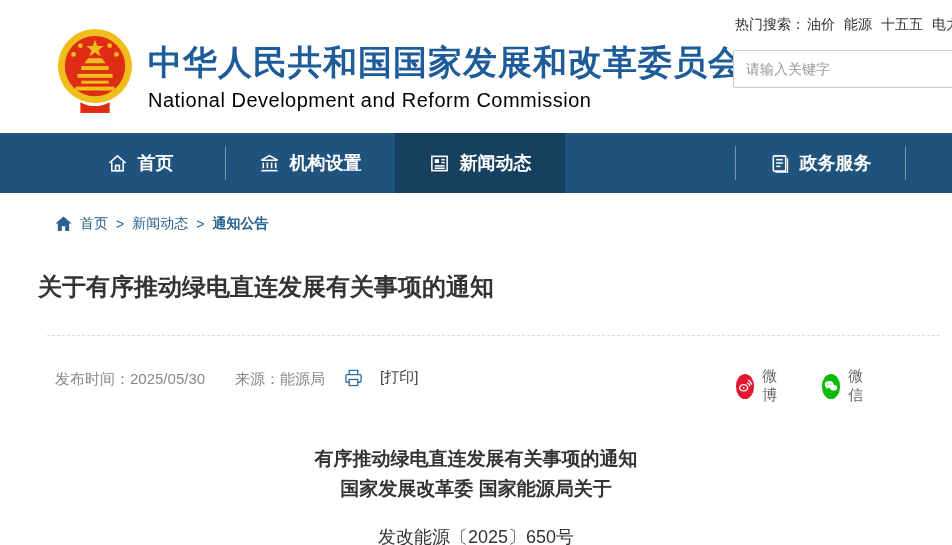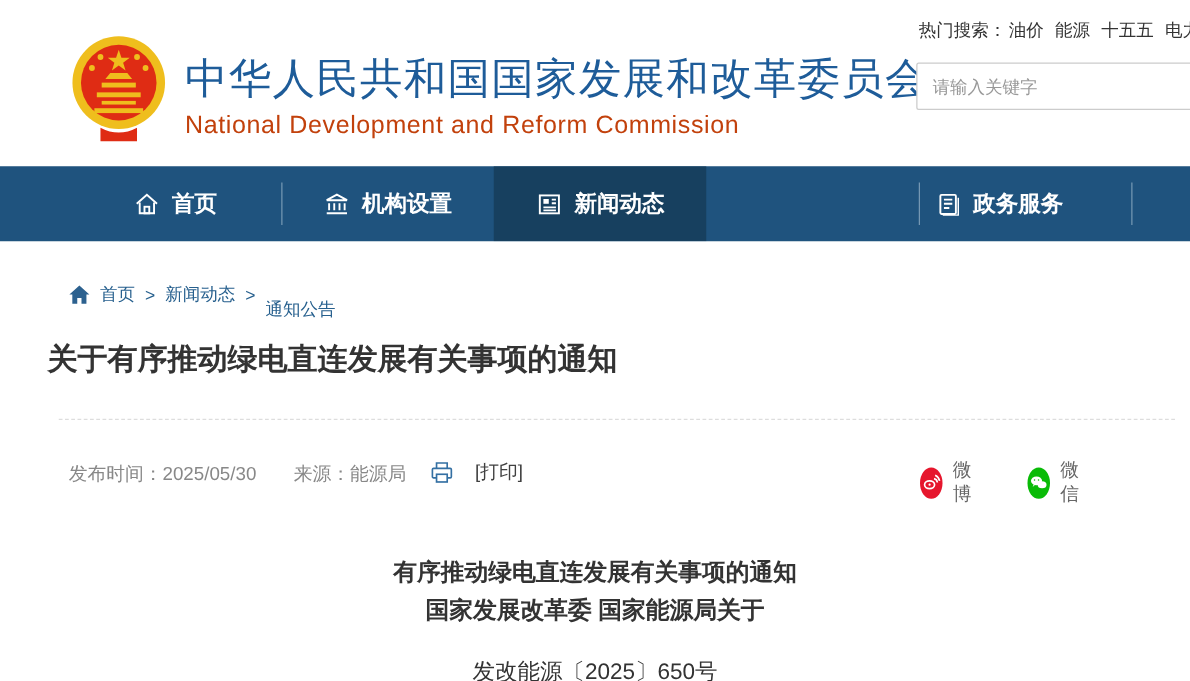--- a/index.html
+++ b/index.html
@@ -4,22 +4,22 @@
 <style>
   * { margin:0; padding:0; box-sizing:border-box; }
   html,body { width:952px; height:545px; background:#fff; overflow:hidden;
               font-family:"Liberation Sans","DejaVu Sans",sans-serif; }
   .page { position:relative; width:952px; height:545px; background:#fff; overflow:hidden; }
 
   
   .site-header { position:absolute; left:0; top:0; width:952px; height:133px; background:#fff; }
   .emblem { position:absolute; left:56px; top:26px; width:78px; height:88px; }
   .title-block { position:absolute; left:148px; top:40px; }
-  .title-cn { font-size:34px; font-weight:normal; color:#1E5C99; letter-spacing:1px; white-space:nowrap; }
-  .title-en { font-size:20px; color:#c2410c; margin-top:3px; letter-spacing:0.5px; white-space:nowrap; }
+  .title-cn { font-size:34px; font-weight:bold; color:#1E5C99; letter-spacing:1px; white-space:nowrap; }
+  .title-en { font-size:20px; color:#000000; margin-top:3px; letter-spacing:0.5px; white-space:nowrap; }
 
   .header-right { position:absolute; left:733px; top:0; width:219px; height:133px; }
   .hot-search { position:absolute; left:2px; top:16px; font-size:14px; color:#333; white-space:nowrap; }
   .hot-word { color:#333; text-decoration:none; margin-left:9px; cursor:pointer; }
   .hot-word:first-of-type { margin-left:2px; }
   .search-input { position:absolute; left:0; top:50px; width:260px; height:38px;
                   border:1px solid #ccc; border-radius:2px; padding:0 12px; font-size:14px; color:#333;
                   outline:none; background:#fff; }
   .search-input::placeholder { color:#999; }
 
@@ -29,21 +29,21 @@
               justify-content:center; gap:10px; color:#fff; cursor:pointer; }
   .nav-item.active { background:#17405F; }
   .nav-label { font-size:18px; font-weight:bold; white-space:nowrap; }
   .nav-icon { display:flex; align-items:center; }
   .nav-divider { position:absolute; top:13px; width:1px; height:34px; background:rgba(220,235,245,0.45); }
 
   
   .breadcrumb { position:absolute; left:55px; top:215px; display:flex; align-items:center; gap:8px;
                 font-size:14px; color:#27608E; }
   .crumb { color:#27608E; text-decoration:none; cursor:pointer; }
-  .crumb.current { font-weight:normal; cursor:default;margin-top:24px; }
+  .crumb.current { font-weight:bold; cursor:default; }
   .crumb-sep { color:#27608E; }
 
   
   .page-title { position:absolute; left:38px; top:271px; font-size:24px; font-weight:bold; color:#333; }
   .dash-divider { position:absolute; left:47px; top:335px; width:893px; height:0; border-top:1px dashed #ddd; }
 
   .meta-row { position:absolute; left:0; top:367px; width:768px; height:28px; font-size:15px; color:#888; }
   .meta-pub { position:absolute; left:55px; top:3px; }
   .meta-src { position:absolute; left:235px; top:3px; }
   .print-link { position:absolute; left:344px; top:1px; display:flex; align-items:center; gap:17px;
@@ -132,21 +132,21 @@
           <path d="M13 7 H16.5"></path>
             <path d="M13 10 H16.5"></path>
           <path d="M6 13.5 H16.5"></path>
             <path d="M6 16 H16.5"></path>
         </svg>
       </span>
       <span class="nav-label">新闻动态</span>
     </div>
 
 
-    <div class="nav-item" style="left:714px">
+    <div class="nav-item" style="left:735px">
       <span class="nav-icon">
         <svg width="21" height="21" viewBox="0 0 22 22" fill="none" stroke="#fff" stroke-width="1.6">
           <rect x="4.5" y="3" width="13" height="16" rx="1"></rect>
           <path d="M7.5 7 H14.5"></path>
             <path d="M7.5 10.5 H14.5"></path>
             <path d="M7.5 14 H12"></path>
           <path d="M19.5 5.5 V20 H6.5" stroke-width="1.2"></path>
         </svg>
       </span>
       <span class="nav-label">政务服务</span>

